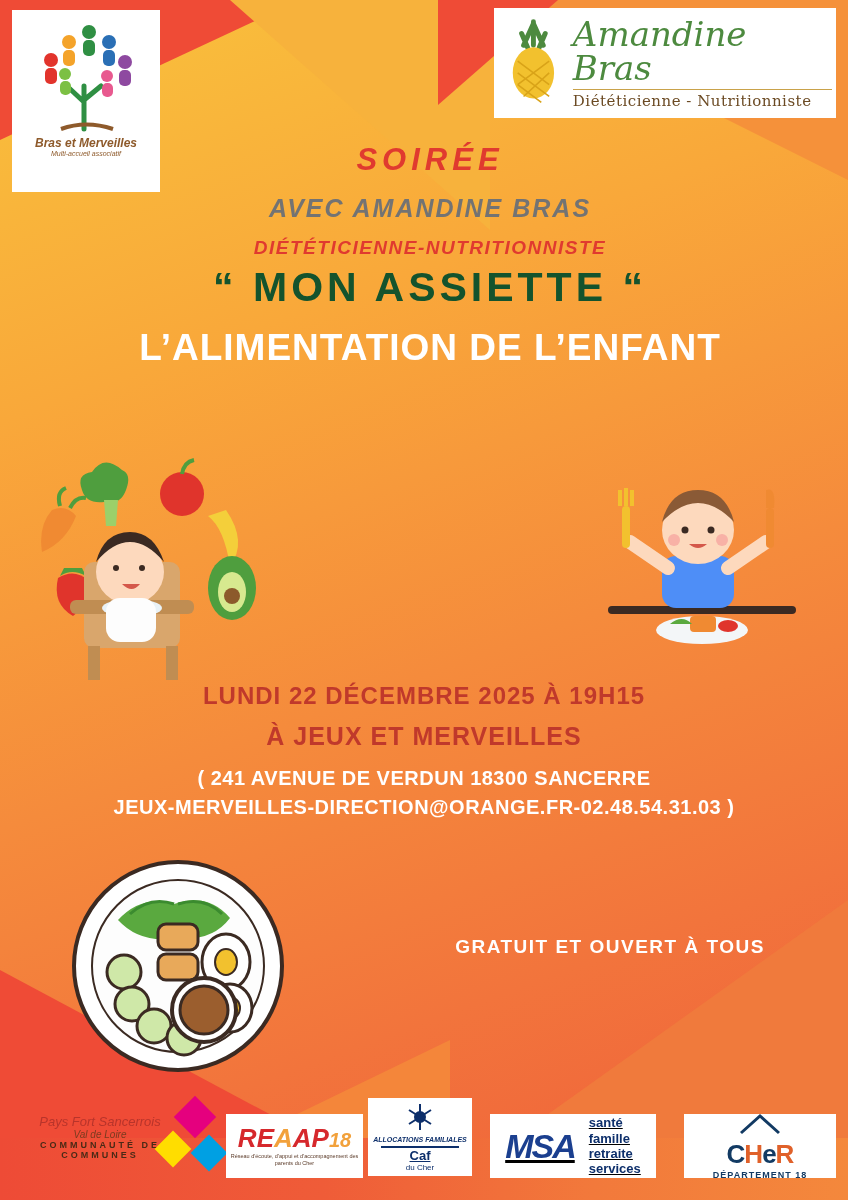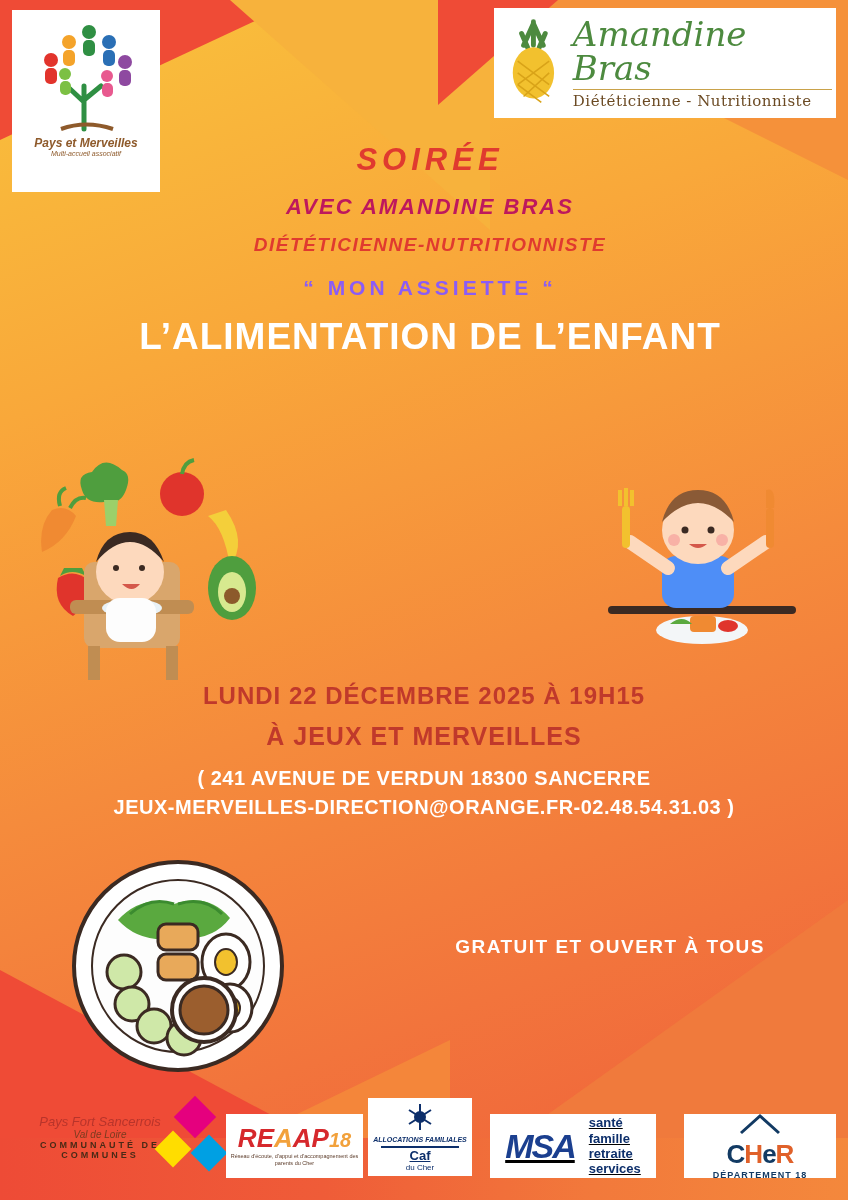--- a/index.html
+++ b/index.html
@@ -32,23 +32,23 @@
   .jm-sub { color:#8e5a2b; font-size:7px; font-style:italic; }
 
   .ab-inner { width:100%; height:100%; display:flex; align-items:center; }
   .ab-text { display:flex; flex-direction:column; justify-content:center; padding-left:4px; }
   .ab-name { font-family:"DejaVu Serif", serif; font-style:italic; color:#4d8a3f; font-size:34px; line-height:1; }
   .ab-role { font-family:"DejaVu Serif", serif; color:#6b4a23; font-size:15px; border-top:1px solid #c9a24a; margin-top:4px; padding-top:2px; letter-spacing:.5px; }
 
   
   .headline { position:absolute; top:142px; left:0; width:100%; text-align:center;padding-left:12px; }
   .h-soiree { color:#e03a2f; font-size:31px; font-weight:bold; letter-spacing:5px; font-style:italic; }
-  .h-avec { color:#be185d; font-size:22px; font-weight:bold; letter-spacing:2px; font-style:italic; margin-top:16px; }
+  .h-avec { color:#737373; font-size:25px; font-weight:bold; letter-spacing:2px; font-style:italic; margin-top:16px; }
   .h-diet { color:#e03a2f; font-size:19px; font-weight:bold; letter-spacing:1.5px; font-style:italic; margin-top:14px; }
-  .h-assiette { color:#8b5cf6; font-size:21px; font-weight:bold; letter-spacing:4px; margin-top:20px; }
+  .h-assiette { color:#14532d; font-size:41px; font-weight:bold; letter-spacing:4px; margin-top:5px; }
   .h-alim { color:#fff; font-size:37px; font-weight:bold; letter-spacing:1px; margin-top:16px; }
   .h-age { color:#fff; font-size:25px; font-weight:bold; letter-spacing:2px; margin-top:6px; }
 
   
   .infos { position:absolute; top:682px; left:0; width:100%; text-align:center; }
   .i-date { color:#c0392b; font-size:24px; font-weight:bold; letter-spacing:1px; }
   .i-place { color:#c0392b; font-size:25px; font-weight:bold; letter-spacing:1px; margin-top:12px; }
   .i-addr { color:#fff; font-size:20px; font-weight:bold; letter-spacing:.5px; margin-top:16px; }
   .i-mail { color:#fff; font-size:20px; font-weight:bold; letter-spacing:.5px; margin-top:6px; }
   .free { position:absolute; top:936px; left:440px; width:340px; text-align:center; color:#fff; font-size:19px; font-weight:bold; letter-spacing:1.5px; }
@@ -109,21 +109,21 @@
           <rect x="82" y="36" width="12" height="16" rx="5" fill="#2a6fb5"></rect>
         <circle cx="104" cy="48" r="7" fill="#8e49a0"></circle>
           <rect x="98" y="56" width="12" height="16" rx="5" fill="#8e49a0"></rect>
         <circle cx="44" cy="60" r="6" fill="#7cc043"></circle>
           <rect x="39" y="67" width="11" height="14" rx="5" fill="#7cc043"></rect>
         <circle cx="86" cy="62" r="6" fill="#e8598f"></circle>
           <rect x="81" y="69" width="11" height="14" rx="5" fill="#e8598f"></rect>
       </g>
       <path d="M40 115 Q65 106 92 115" stroke="#8e5a2b" stroke-width="4" fill="none"></path>
     </svg>
-    <div class="jm-title">Pays et Merveilles</div>
+    <div class="jm-title">Bras et Merveilles</div>
     <div class="jm-sub">Multi-accueil associatif</div>
   </div>
 </div>
 
 <div class="logo-box" id="logo-ab">
   <div class="ab-inner">
     <svg width="72" height="96" viewBox="0 0 72 96">
       <path d="M36 8 L26 30 M36 8 L46 30 M36 6 L36 30 M24 18 L30 32 M48 18 L42 32" stroke="#4d8a3f" stroke-width="5" fill="none" stroke-linecap="round"></path>
       <ellipse cx="36" cy="58" rx="21" ry="26" fill="#f2c12e"></ellipse>
       <path d="M20 46 L52 70 M20 58 L52 82 M20 70 L44 88 M52 46 L20 70 M52 58 L26 82" stroke="#d9a318" stroke-width="1.6" fill="none"></path>

